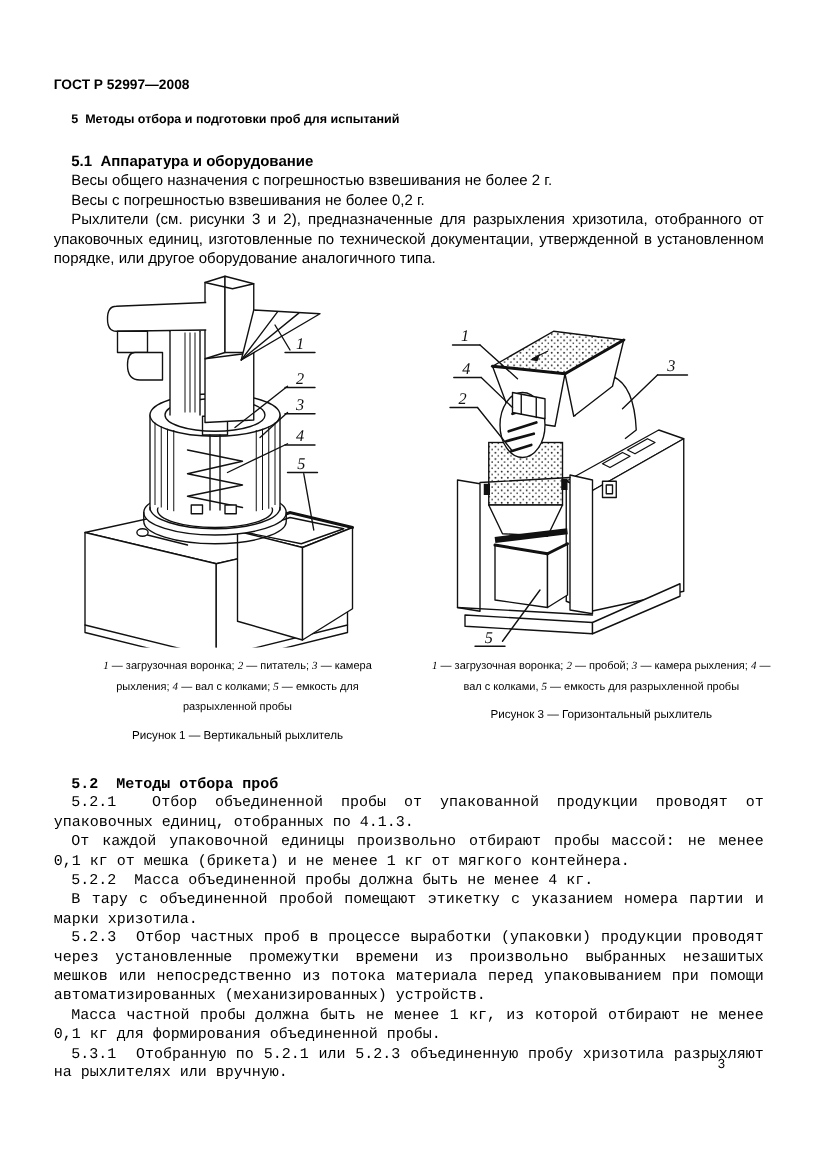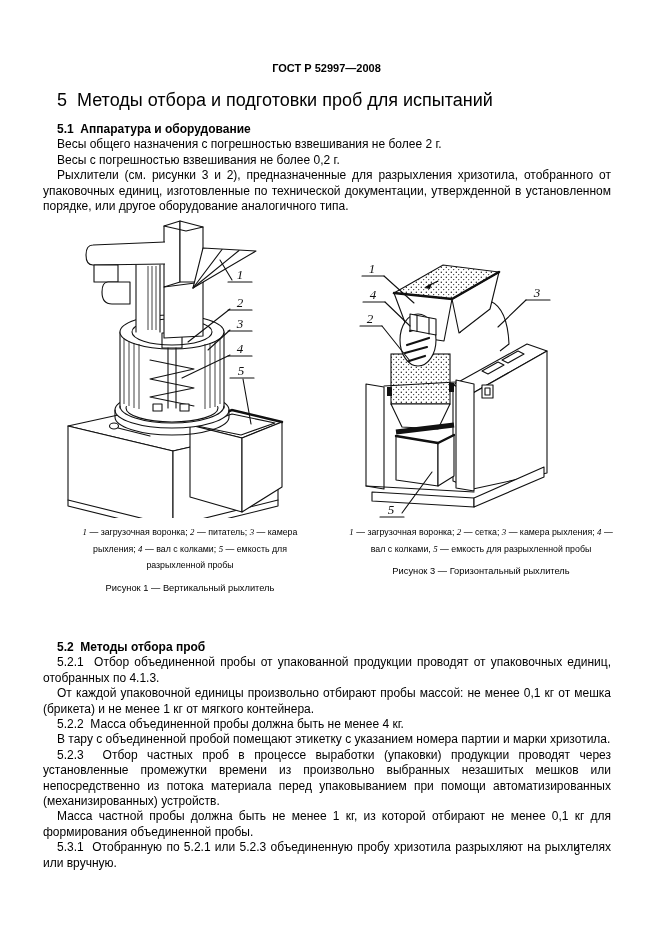--- a/index.html
+++ b/index.html
@@ -2,32 +2,32 @@
 <html><head>
 <meta charset="utf-8">
 <style>
   html,body { margin:0; padding:0; background:#e8e8e8; }
   .page {
     position:relative; width:661px; height:936px; background:#ffffff;
     color:#000; font-family:"Liberation Sans", sans-serif; overflow:hidden;
   }
   .doc-header {
     position:absolute; top:62px; left:43px; width:567px;
-    text-align:center; font-weight:bold; font-size:11px;
+    text-align:left; font-weight:bold; font-size:11px;
   }
   .doc-title {
     position:absolute; top:90px; left:43px; width:567px;
-    font-weight:normal; font-size:18px; text-indent:14px;
+    font-weight:bold; font-size:10px; text-indent:14px;
   }
   .block {
     position:absolute; left:43px; width:568px;
     font-size:12px; line-height:15.4px;
   }
   .b51 { top:122px; }
-  .b52 { top:640px; }
+  .b52 { top:620px;font-family:Liberation Mono, monospace; }
   .block p { margin:0; }
   .h  { font-weight:bold; text-indent:14px; }
   .p  { text-indent:14px; text-align:justify; }
   .figure { position:absolute; }
   .f1 { left:60px;  top:220px; width:262px; height:298px; }
   .f2 { left:330px; top:241px; width:292px; height:282px; }
   .caption { position:absolute; font-size:8.8px; line-height:16.5px; text-align:center; }
   .cap1 { left:72px;  top:524px; width:236px;text-align:center; }
   .cap2 { left:345px; top:524px; width:272px; }
   .fig-title { margin-top:6px; font-size:9.3px; }
@@ -220,21 +220,21 @@
       <text class="callout" x="61" y="273" text-anchor="middle">5</text>
     </svg>
   </div>
 
   <div class="caption cap1">
     <span class="fn">1</span><span> — загрузочная воронка; </span><span class="fn">2</span><span> — питатель; </span><span class="fn">3</span><span> — камера рыхления; </span><span class="fn">4</span><span> — вал с колками; </span><span class="fn">5</span><span> — емкость для разрыхленной пробы</span>
     <div class="fig-title">Рисунок 1 — Вертикальный рыхлитель</div>
   </div>
 
   <div class="caption cap2">
-    <span class="fn">1</span><span> — загрузочная воронка; </span><span class="fn">2</span><span> — сетка; </span><span class="fn">3</span><span> — камера рыхления; </span><span class="fn">4</span><span> — вал с колками, </span><span class="fn">5</span><span> — емкость для разрыхленной пробы</span>
+    <span class="fn">1</span><span> — загрузочная воронка; </span><span class="fn">2</span><span> — пробой; </span><span class="fn">3</span><span> — камера рыхления; </span><span class="fn">4</span><span> — вал с колками, </span><span class="fn">5</span><span> — емкость для разрыхленной пробы</span>
     <div class="fig-title">Рисунок 3 — Горизонтальный рыхлитель</div>
   </div>
 
   <div class="block b52">
     <p class="h">5.2&nbsp; Методы отбора проб</p>
     <p class="p">5.2.1&nbsp; Отбор объединенной пробы от упакованной продукции проводят от упаковочных единиц, отобранных по 4.1.3.</p>
     <p class="p">От каждой упаковочной единицы произвольно отбирают пробы массой: не менее 0,1 кг от мешка (брикета) и не менее 1 кг от мягкого контейнера.</p>
     <p class="p">5.2.2&nbsp; Масса объединенной пробы должна быть не менее 4 кг.</p>
     <p class="p">В тару с объединенной пробой помещают этикетку с указанием номера партии и марки хризотила.</p>
     <p class="p">5.2.3&nbsp; Отбор частных проб в процессе выработки (упаковки) продукции проводят через установленные промежутки времени из произвольно выбранных незашитых мешков или непосредственно из потока материала перед упаковыванием при помощи автоматизированных (механизированных) устройств.</p>

